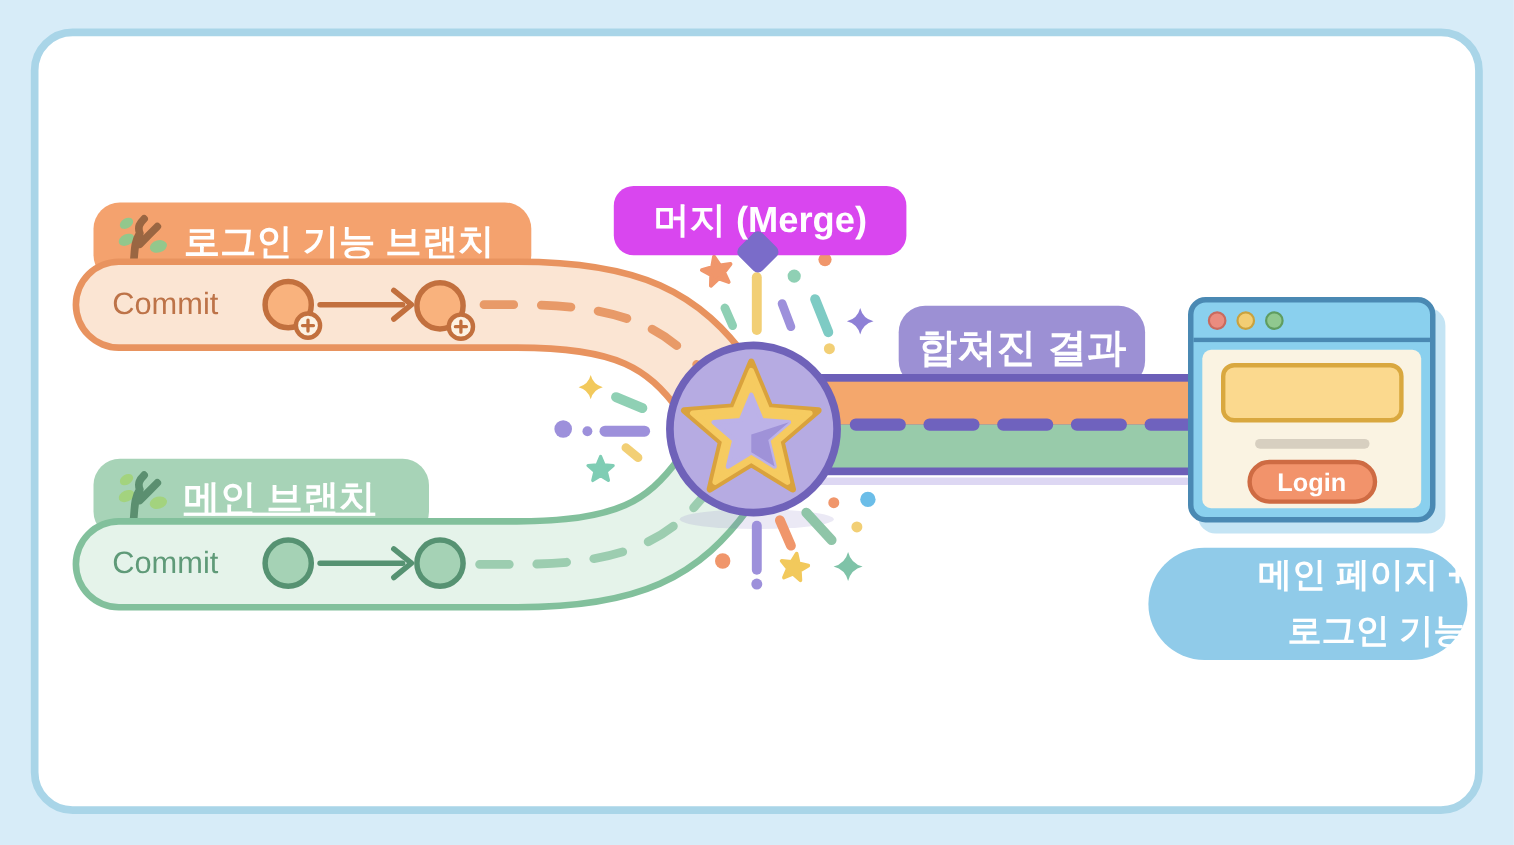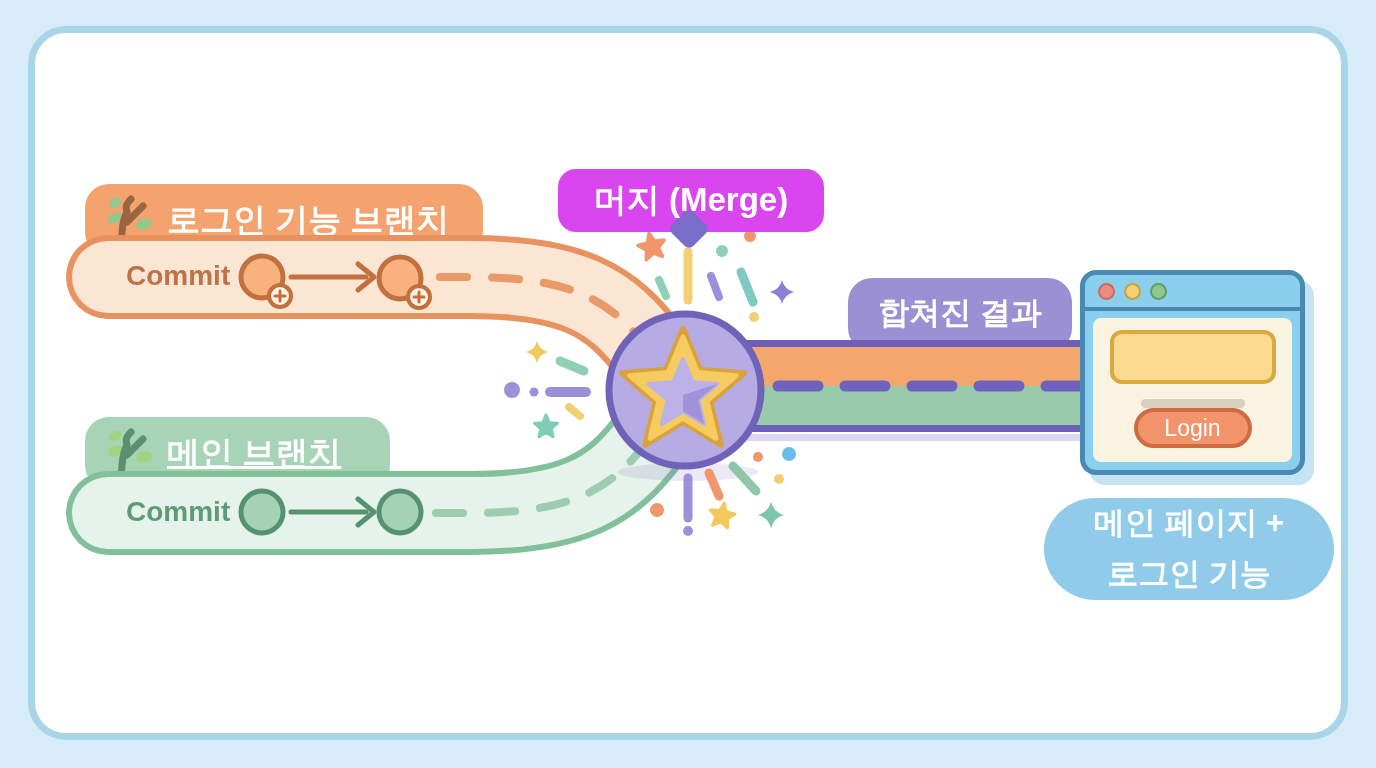--- a/index.html
+++ b/index.html
@@ -10,27 +10,27 @@
   .abs{position:absolute;}
   .z1{z-index:1;} .z2{z-index:2;} .z3{z-index:3;}
 
   
   .branch-label{display:flex;align-items:center;gap:14px;padding-left:20px;box-sizing:border-box;
                 color:#fff;font-weight:bold;border-radius:24px;margin-top:10px;}
   .branch-label.orange{left:85px;top:174px;width:398px;height:72px;background:#F4A26E;font-size:33px;}
   .branch-label.green{left:85px;top:407px;width:305px;height:72px;background:#A7D3B7;font-size:33px;text-decoration:underline;}
   .branch-label .icon{width:48px;height:52px;flex:0 0 auto;}
 
-  .result-label{left:848px;top:278px;width:224px;height:74px;background:#9C90D4;border-radius:24px;
-                color:#fff;font-weight:bold;font-size:31px;display:flex;align-items:flex-start;
+  .result-label{left:817px;top:278px;width:224px;height:74px;background:#9C90D4;border-radius:24px;
+                color:#fff;font-weight:bold;font-size:36px;display:flex;align-items:flex-start;
                 justify-content:center;padding-top:14px;box-sizing:border-box;}
 
   svg.art{left:0;top:0;width:1376px;height:768px;}
 
-  .commit-text{font-weight:bold;font-size:28px;margin-left:24px;}
+  .commit-text{font-weight:normal;font-size:28px;}
   .commit-text.orange-text{left:102px;top:260px;color:#BD7348;}
   .commit-text.green-text{left:102px;top:496px;color:#5F9A78;}
 
   .merge-bubble{left:558px;top:141px;width:266px;height:63px;background:#d946ef;border-radius:18px;
                 color:#fff;font-weight:bold;font-size:33px;display:flex;align-items:center;
                 justify-content:center;margin-top:28px;}
   .bubble-tail{position:absolute;left:116px;bottom:-12px;width:30px;height:30px;background:#7A6CC9;
                transform:rotate(45deg);border-radius:6px;z-index:-1;}
 
   .browser{left:1080px;top:270px;width:215px;height:195px;background:#8AD0EE;
@@ -39,27 +39,27 @@
                   display:flex;align-items:center;gap:9px;padding-left:13px;box-sizing:border-box;}
   .dot{width:17px;height:17px;border-radius:50%;box-sizing:border-box;}
   .dot.red{background:#EA8C7F;border:2.5px solid #C96A5E;}
   .dot.yellow{background:#F2CE74;border:2.5px solid #C9A23E;}
   .dot.green{background:#90C88F;border:2.5px solid #5F9D60;}
   .browser-body{position:absolute;left:8px;right:8px;top:43px;bottom:8px;background:#FAF3E2;
                 border-radius:8px;display:flex;flex-direction:column;align-items:center;}
   .yellow-box{width:166px;height:54px;margin-top:12px;background:#FBD98E;border:4px solid #D9A83F;
               border-radius:12px;box-sizing:border-box;}
   .gray-line{width:104px;height:9px;margin-top:15px;background:#D7CFC0;border-radius:5px;}
-  .login-btn{width:118px;height:40px;background:#F2936B;border:4px solid #CE6B43;
-             border-radius:24px;box-sizing:border-box;color:#fff;font-weight:normal;font-size:23px;
+  .login-btn{width:118px;height:40px;margin-top:10px;background:#F2936B;border:4px solid #CE6B43;
+             border-radius:24px;box-sizing:border-box;color:#fff;font-weight:bold;font-size:23px;
              display:flex;align-items:center;justify-content:center;}
 
   .result-badge{left:1044px;top:498px;width:290px;height:102px;background:#90CBE9;border-radius:52px;
                 color:#fff;font-weight:bold;font-size:31px;line-height:1.25;display:flex;
-                flex-direction:column;align-items:center;justify-content:center;text-align:center;gap:12px;}
+                flex-direction:column;align-items:flex-end;justify-content:center;text-align:center;gap:12px;}
 </style>
 </head>
 <body>
 
 <div class="stage">
   <div class="panel"></div>
 
   <div class="abs z1 branch-label orange">
     <svg class="icon" viewBox="0 0 46 52">
       <ellipse cx="9" cy="24" rx="7.5" ry="5" fill="#93C78C" transform="rotate(-25 9 24)"></ellipse>

